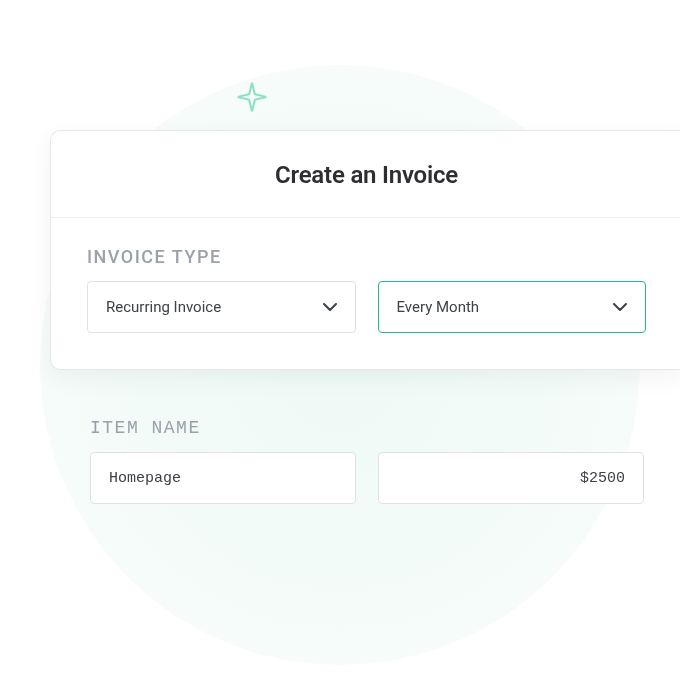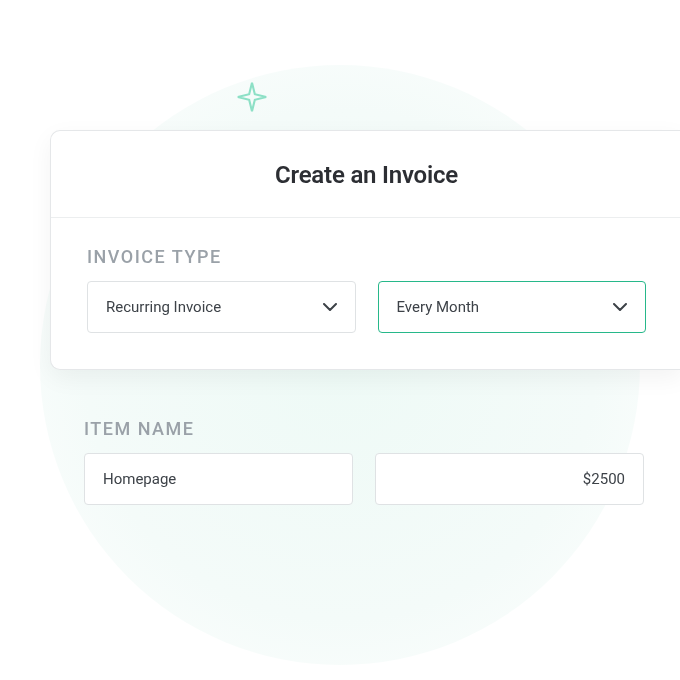--- a/index.html
+++ b/index.html
@@ -94,23 +94,24 @@
     .chevron path {
       stroke: #3d4248;
       stroke-width: 2;
       fill: none;
       stroke-linecap: round;
       stroke-linejoin: round;
     }
     .items-section {
       position: absolute;
       top: 418px;
-      left: 84px;
+      left: 90px;
       right: 36px;
       z-index: 1;
+      font-family: Liberation Mono, monospace;
     }
     .item-row {
       display: flex;
       gap: 22px;
       margin-bottom: 14px;
     }
     .item-field {
       flex: 1;
       height: 52px;
       padding: 0 18px;

